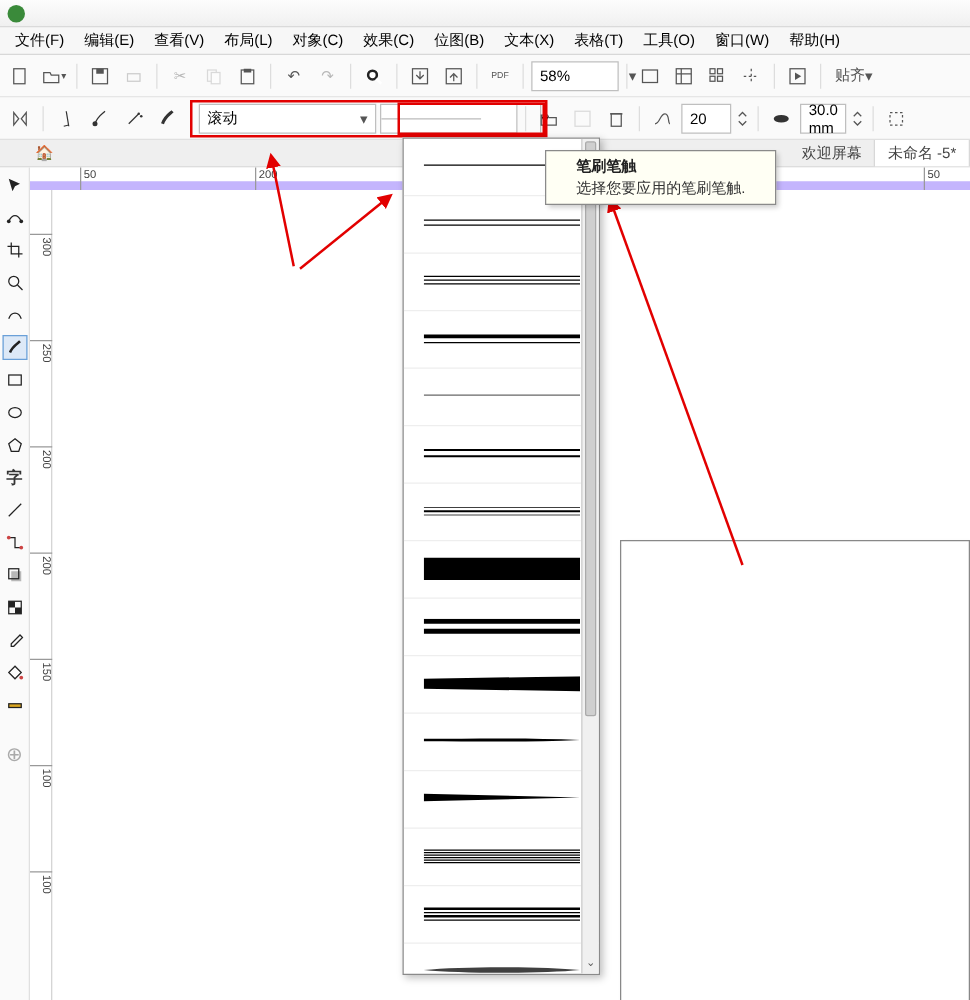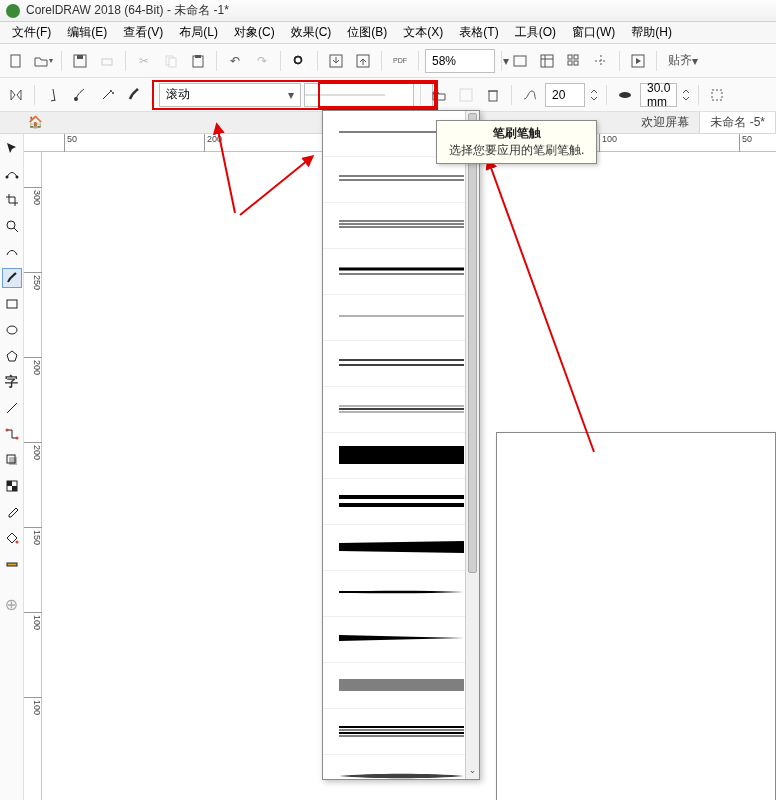--- a/index.html
+++ b/index.html
@@ -11,49 +11,48 @@
 .toolbar1, .toolbar2 { height:34px; background:#fafafa; border-bottom:1px solid #e0e0e0; display:flex; align-items:center; padding:0 4px; gap:3px; }
 .tbtn { width:24px; height:24px; display:flex; align-items:center; justify-content:center; border:1px solid transparent; color:#555; }
 .sep { width:1px; height:20px; background:#ddd; margin:0 3px; }
 .drop { display:flex; align-items:center; height:24px; border:1px solid #bfbfbf; background:#fff; padding:0 2px 0 6px;gap:47px; }
 .drop .caret { width:14px; text-align:center; color:#555; }
 .tabrow { height:22px; background:#efefef; border-bottom:1px solid #d8d8d8; display:flex; align-items:center; padding-left:26px;justify-content:flex-end; }
 .tab { padding:2px 10px; border-right:1px solid #d8d8d8; color:#444; display:flex; align-items:center; gap:4px; }
 .homeico { position:absolute; left:28px; top:115px; color:#666; }
 .toolbox { position:absolute; left:0; top:134px; width:24px; bottom:0; background:#fafafa; border-right:1px solid #e0e0e0; display:flex; flex-direction:column; align-items:center; gap:6px; padding-top:4px; }
 .tool { width:20px; height:20px; display:flex; align-items:center; justify-content:center; color:#333; }
-.ruler-h { position:absolute; left:24px; top:134px; right:0; height:18px; background:#fff; border-bottom:1px solid #c4b5fd; }
+.ruler-h { position:absolute; left:24px; top:134px; right:0; height:18px; background:#fff; border-bottom:7px solid #c4b5fd; }
 .ruler-h .tick { position:absolute; top:0; height:18px; border-left:1px solid #999; font-size:9px; color:#444; padding-left:2px; }
 .ruler-v { position:absolute; left:24px; top:152px; width:18px; bottom:0; background:#fff; border-right:1px solid #c8c8c8; }
 .ruler-v .tick { position:absolute; left:0; width:18px; border-top:1px solid #999; font-size:9px; color:#444; writing-mode:vertical-rl; padding-top:2px; }
 .canvas { position:absolute; left:42px; top:152px; right:0; bottom:0; background:#fff; }
 .page { position:absolute; right:0; top:280px; width:280px; height:600px; background:#fff; border:1px solid #888; box-shadow:2px 2px 4px rgba(0,0,0,.2); }
 
 
 .redbox { position:absolute; border:2px solid #e20000; }
 
 
 .panel { position:absolute; left:322px; top:110px; width:158px; height:670px; background:#fff; border:1px solid #8a8a8a; box-shadow:2px 2px 6px rgba(0,0,0,.25); overflow:hidden; }
 .panel .item { height:46px; border-bottom:1px solid #eee; display:flex; align-items:center; justify-content:center; }
 .panel .sb { position:absolute; right:0; top:0; bottom:0; width:14px; background:#f0f0f0; border-left:1px solid #ccc; }
 .panel .sb .thumb { position:absolute; left:2px; right:2px; top:2px; height:460px; background:#cfcfcf; border:1px solid #aaa; border-radius:2px; }
 .panel .sb .dn { position:absolute; bottom:2px; left:2px; right:2px; height:12px; color:#555; font-size:9px; text-align:center; }
 .stroke { width:125px; }
 
-.tooltip { position:absolute; left:436px; top:120px; background:#fffff4; border:1px solid #8a8a8a; padding:4px 12px; box-shadow:2px 2px 4px rgba(0,0,0,.2);text-align:center; }
+.tooltip { position:absolute; left:436px; top:120px; background:#fffff4; border:1px solid #8a8a8a; padding:4px 24px; box-shadow:2px 2px 4px rgba(0,0,0,.2); }
 .tooltip .t { font-weight:bold; color:#222; }
 .tooltip .d { color:#333; white-space:nowrap; }
 svg { display:block; }
 </style>
 </head>
 <body>
 
 <div class="titlebar">
   <span class="icon"></span>
-  <span>CorelDRAW 2018 (64-Bit) - 未命名 -1*</span>
 </div>
 
 <div class="menubar">
   <span>文件(F)</span>
   <span>编辑(E)</span>
   <span>查看(V)</span>
   <span>布局(L)</span>
   <span>对象(C)</span>
   <span>效果(C)</span>
   <span>位图(B)</span>

